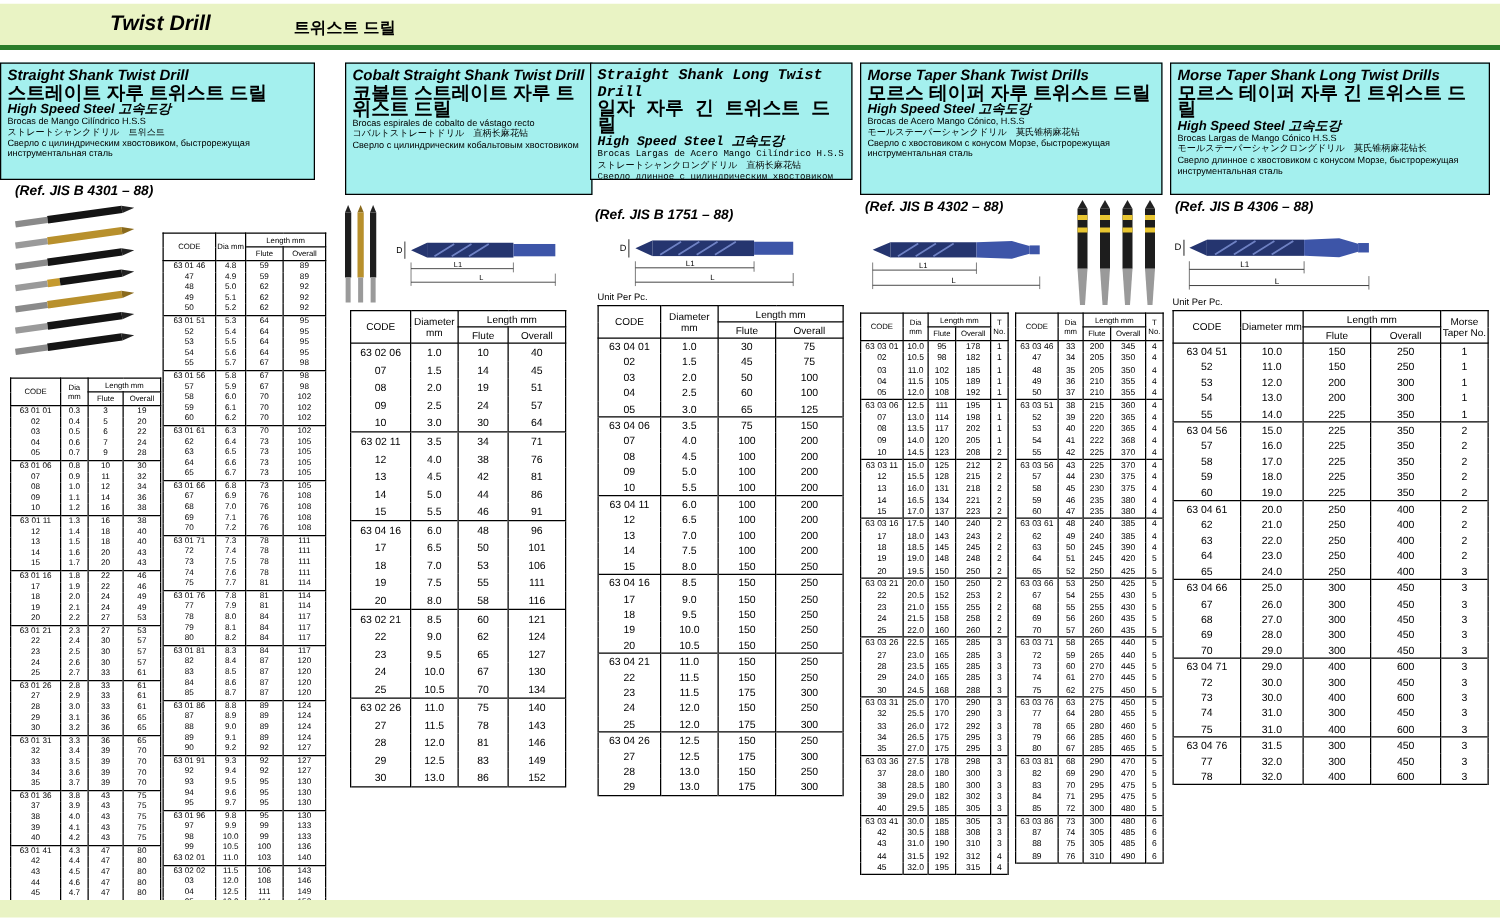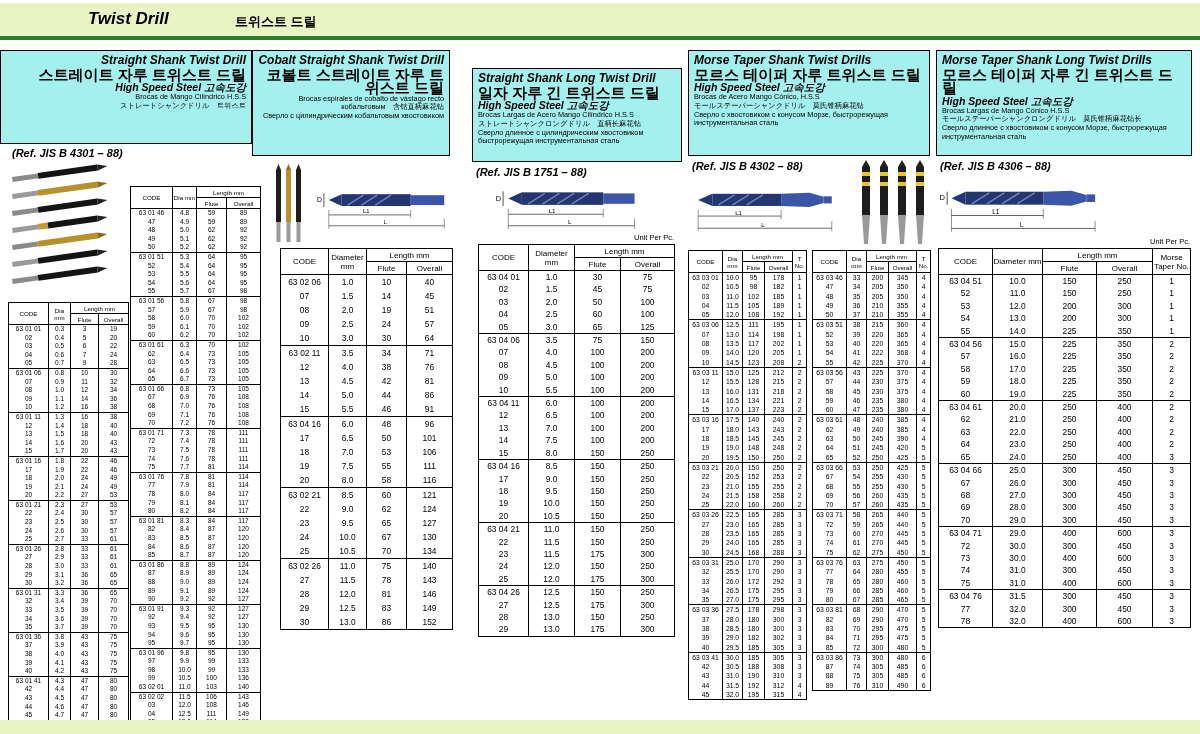--- a/index.html
+++ b/index.html
@@ -10,21 +10,21 @@
   .rule{position:absolute;left:0;width:1200px;background:#2b7d2b;}
   .pagetitle-en{position:absolute;left:88px;top:9px;font-size:17px;font-weight:bold;font-style:italic;}
   .pagetitle-ko{position:absolute;left:235px;top:13px;font-size:13px;font-weight:bold;}
   .hbox{position:absolute;background:#a4f0ee;border:1.5px solid #000;padding:3px 5px;
         box-sizing:border-box;overflow:hidden;}
   .ht{font-size:12px;font-weight:bold;font-style:italic;line-height:13.5px;}
   .hk{font-size:15px;font-weight:bold;line-height:13.5px;}
   .hh{font-size:10.5px;font-weight:bold;font-style:italic;line-height:12px;}
   .hs{font-size:7.3px;line-height:8.8px;}
   .ref{position:absolute;font-size:11px;font-weight:bold;font-style:italic;white-space:nowrap;}
-  .unit{position:absolute;font-size:7.5px;text-align:right;}
+  .unit{position:absolute;font-size:7.5px;}
   table{position:absolute;border-collapse:collapse;table-layout:fixed;background:#fff;border:1.2px solid #000;}
   th{border:1px solid #000;font-weight:normal;padding:0;text-align:center;vertical-align:middle;}
   td{border-left:1px solid #000;border-right:1px solid #000;padding:0 1px;text-align:center;
      vertical-align:middle;white-space:nowrap;overflow:hidden;}
   tr.gs td{border-top:1px solid #000;}
   .tbl-s{font-size:6.5px;}
   .tbl-s th{font-size:6.2px;height:10px;line-height:7px;}
   .tbl-m{font-size:8.4px;}
   .tbl-m th{font-size:8px;height:12px;line-height:9px;}
   #t1a td,#t1b td{height:8.6px;line-height:8.6px;}
@@ -37,26 +37,27 @@
 </head>
 <body>
 
 <div id="page">
 
   <div class="band" style="top:3px;height:33px;"></div>
   <div class="rule" style="top:36px;height:4px;"></div>
   <div class="pagetitle-en">Twist Drill</div>
   <div class="pagetitle-ko">트위스트 드릴</div>
 
-  <div class="hbox" style="left:0;top:50px;width:252px;height:94px;text-align:right;">
+  <div class="hbox" style="left:0;top:50px;width:252px;height:94px;">
     <div class="ht">Straight Shank Twist Drill</div>
     <div class="hk">스트레이트 자루 트위스트 드릴</div>
     <div class="hh">High Speed Steel 고속도강</div>
     <div class="hs">Brocas de Mango Cilíndrico H.S.S</div>
     <div class="hs">ストレートシャンクドリル　트위스트</div>
+    <div class="hs">Сверло с цилиндрическим хвостовиком, быстрорежущая инструментальная сталь</div>
   </div>
   <div class="ref" style="left:12px;top:147px;">(Ref. JIS B 4301 – 88)</div>
 
   <svg style="left:8px;top:163px;" width="118" height="136" viewBox="0 0 118 136">
     <g transform="translate(4,14) rotate(-8)">
       <rect x="0" y="0" width="26" height="5" fill="#8a8a8a"></rect>
         <rect x="26" y="-0.5" width="60" height="6" fill="#141414"></rect>
         <polygon points="86,-0.5 96,2.5 86,5.5" fill="#222"></polygon>
     </g>
     <g transform="translate(4,31) rotate(-8)">
@@ -752,25 +753,25 @@
         </tr>
         <tr>
           <td>05</td>
           <td>13.0</td>
           <td>114</td>
           <td>152</td>
         </tr>
       </tbody>
     </table>
 
-  <div class="hbox" style="left:252px;top:50px;width:198px;height:106px;text-align:right;">
+  <div class="hbox" style="left:276px;top:50px;width:198px;height:106px;">
     <div class="ht">Cobalt Straight Shank Twist Drill</div>
     <div class="hk">코볼트 스트레이트 자루 트위스트 드릴</div>
     <div class="hs">Brocas espirales de cobalto de vástago recto</div>
-    <div class="hs">кобальтовым　含钴直柄麻花钻</div>
+    <div class="hs">コバルトストレートドリル　直柄长麻花钻</div>
     <div class="hs">Сверло с цилиндрическим кобальтовым хвостовиком</div>
   </div>
 
   <svg style="left:268px;top:160px;" width="42" height="84" viewBox="0 0 42 84">
     <g transform="translate(8,4)">
         <polygon points="0,6 2.5,0 5,6" fill="#222"></polygon>
         <rect x="0" y="6" width="5" height="52" fill="#1d1d1d"></rect>
         <rect x="0.5" y="58" width="4" height="20" fill="#9a9a9a"></rect>
       </g>
     <g transform="translate(18,4)">
@@ -966,21 +967,21 @@
         </tr>
         <tr>
           <td>30</td>
           <td>13.0</td>
           <td>86</td>
           <td>152</td>
         </tr>
       </tbody>
     </table>
 
-  <div class="hbox" style="left:472px;top:68px;width:210px;height:94px;">
+  <div class="hbox" style="left:472px;top:50px;width:210px;height:94px;font-family:Liberation Mono, monospace;">
     <div class="ht">Straight Shank Long Twist Drill</div>
     <div class="hk">일자 자루 긴 트위스트 드릴</div>
     <div class="hh">High Speed Steel 고속도강</div>
     <div class="hs">Brocas Largas de Acero Mango Cilíndrico H.S.S</div>
     <div class="hs">ストレートシャンクロングドリル　直柄长麻花钻</div>
     <div class="hs">Сверло длинное с цилиндрическим хвостовиком быстрорежущая инструментальная сталь</div>
   </div>
   <div class="ref" style="left:476px;top:166px;">(Ref. JIS B 1751 – 88)</div>
 
   <svg style="left:478px;top:184px;" width="190" height="48" viewBox="0 0 150 46">

